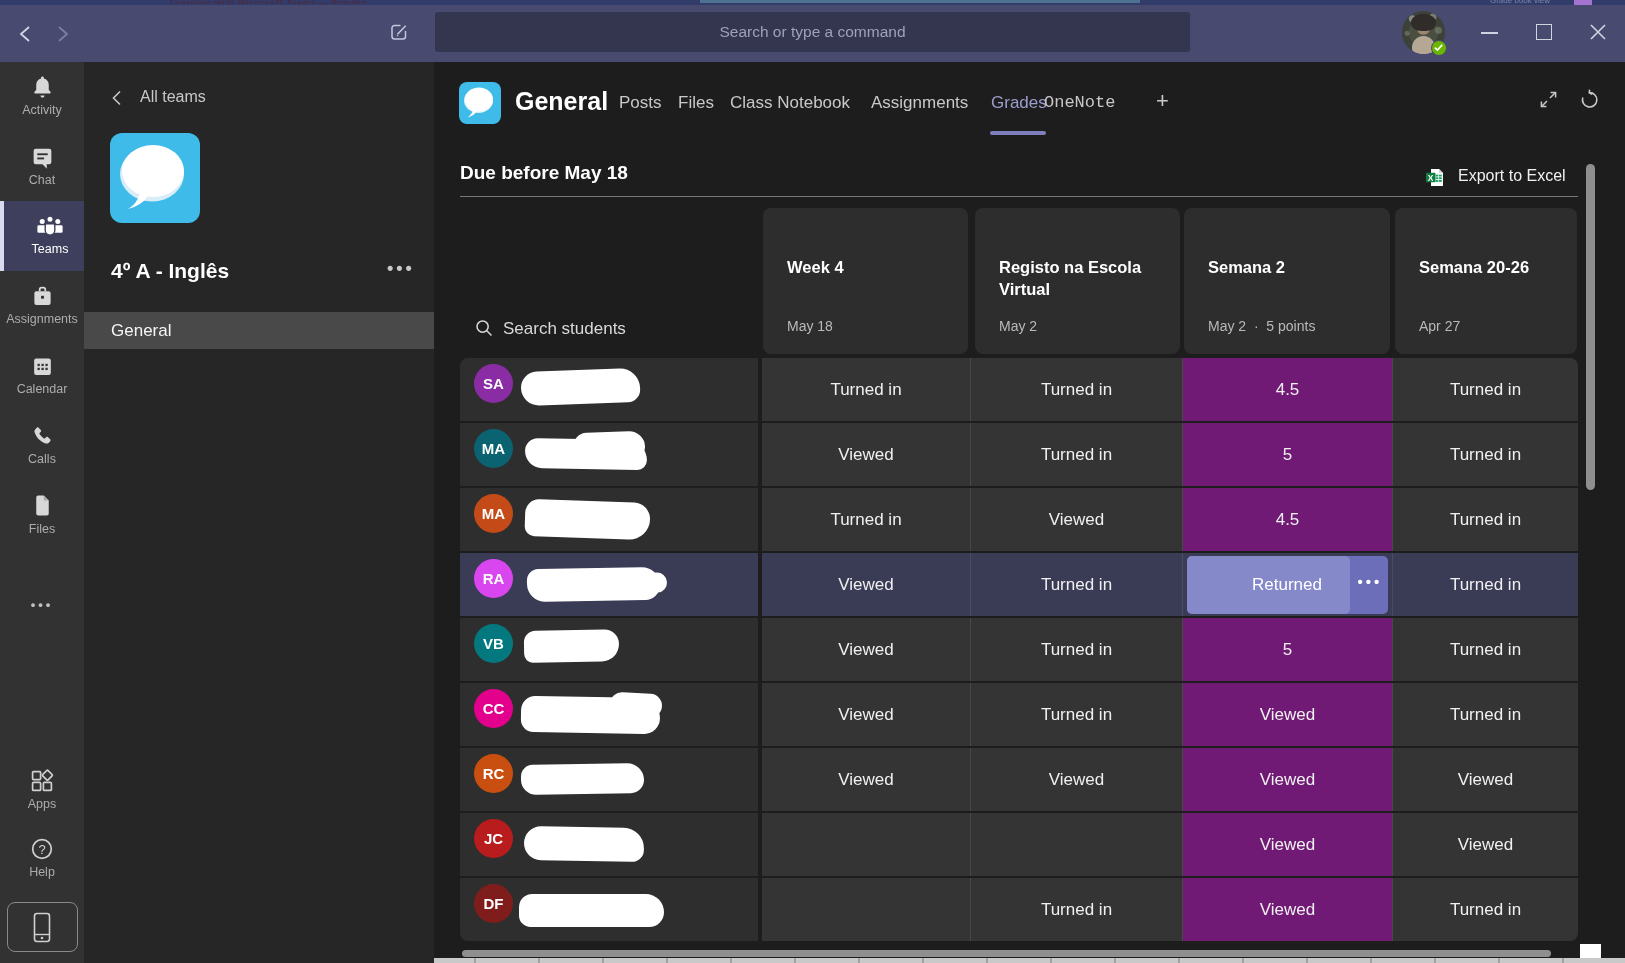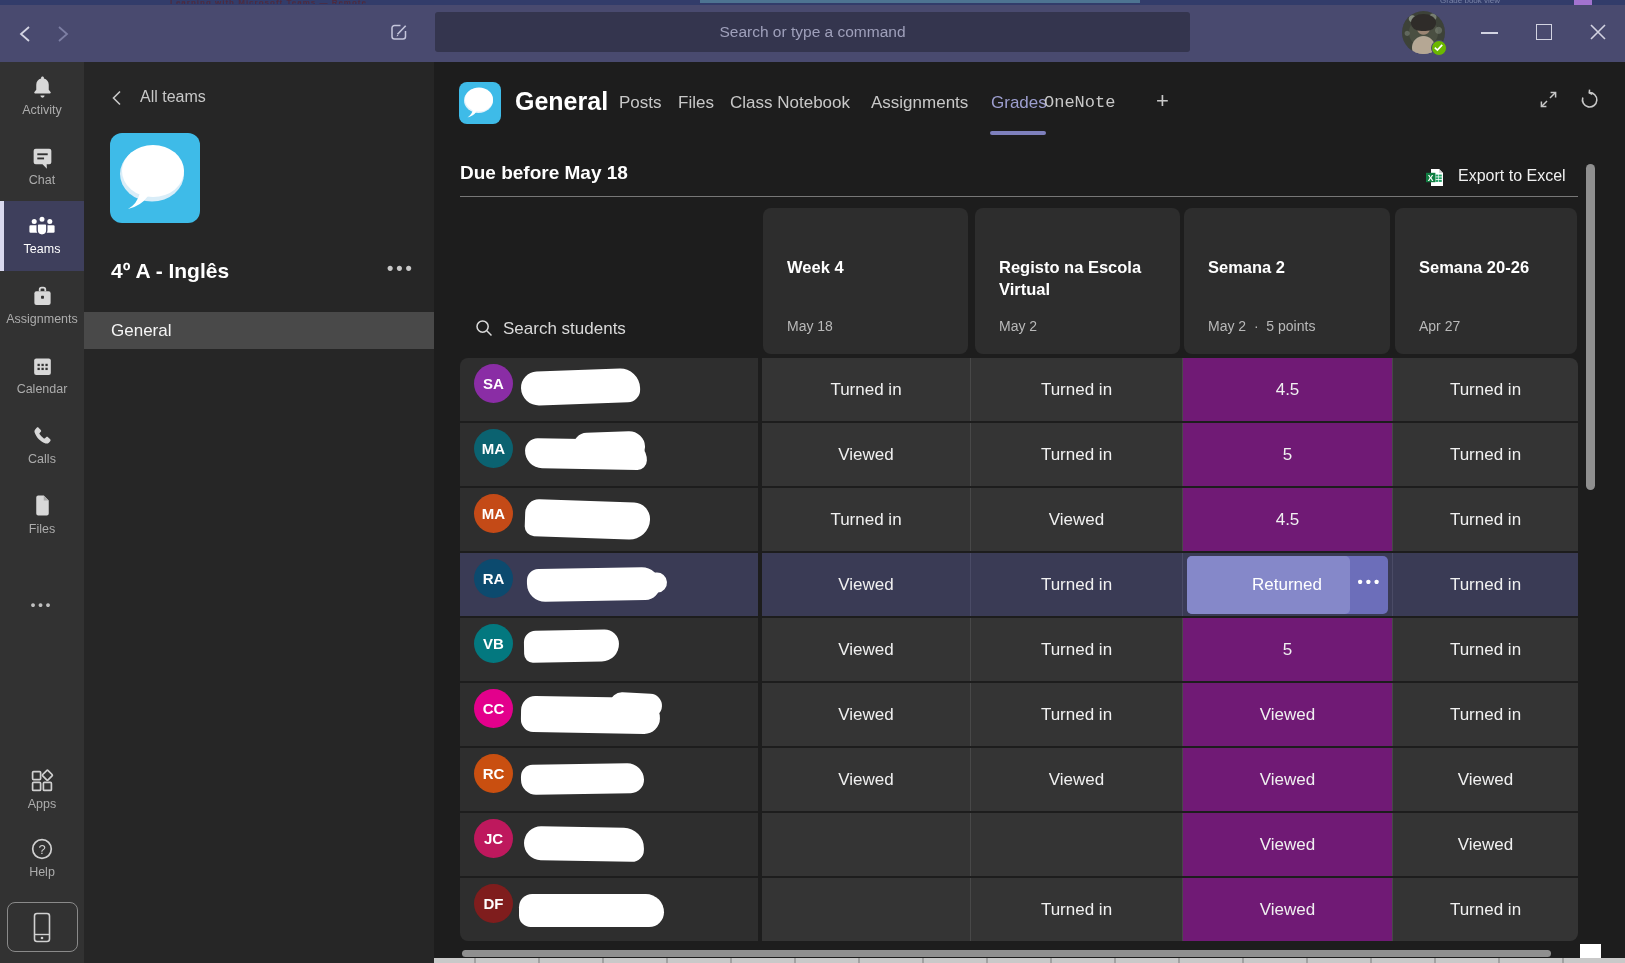--- a/index.html
+++ b/index.html
@@ -93,21 +93,21 @@
   #hscroll { position:absolute; left:28px; top:888px; width:1089px; height:7px; border-radius:4px; background:#8f8f8f; }
   #whitecorner { position:absolute; left:1146px; top:882px; width:21px; height:17px; background:#fff; }
   #bottomstrip { position:absolute; left:0px; top:896px; width:1191px; height:5px; background:repeating-linear-gradient(90deg,#c9c9c9 0 40px,#a2a2a2 40px 42px,#c9c9c9 42px 64px); }
 </style>
 </head>
 <body>
 <div id="app">
   <div id="topstrip" class="abs">
     <div class="abs" style="left:170px; top:0; width:390px; height:4px; color:#4e2a3e; font-size:8px; line-height:5px; overflow:hidden; letter-spacing:1px; font-weight:bold;">Learning with Microsoft Teams — Remote</div>
     <div class="abs" style="left:700px; top:0; width:440px; height:3px; background:#4d7391;"></div>
-    <div class="abs" style="left:1440px; top:0; width:110px; height:4px; color:#7a84a8; font-size:8px; line-height:2px; overflow:hidden;">Grade book view</div>
+    <div class="abs" style="left:1440px; top:0; width:110px; height:4px; color:#7a84a8; font-size:8px; line-height:2px; overflow:hidden;text-align:right;">Grade book view</div>
     <div class="abs" style="left:1574px; top:0; width:18px; height:5px; background:#a273cf;"></div>
   </div>
   <div id="titlebar" class="abs">
     <svg class="abs" style="left:18px; top:20px;" width="16" height="18" viewBox="0 0 16 18">
         <polyline points="11,2 3,9 11,16" fill="none" stroke="#d4d5e3" stroke-width="1.8"></polyline>
       </svg>
     <svg class="abs" style="left:54px; top:20px;" width="16" height="18" viewBox="0 0 16 18">
         <polyline points="5,2 13,9 5,16" fill="none" stroke="#7d7fa4" stroke-width="1.8"></polyline>
       </svg>
     <svg class="abs" style="left:388px; top:16px;" width="22" height="22" viewBox="0 0 22 22">
@@ -142,21 +142,21 @@
       <div class="lbl">Activity</div>
     </div>
     <div class="railitem" style="top:70px;">
       <svg width="25" height="25" viewBox="0 0 24 24" style="left:30px; top:13px;">
           <path fill="#d8d8d8" d="M5.5 3.5h13A2 2 0 0 1 20.5 5.5v11a2 2 0 0 1-2 2H16l.2 4.2-4.2-4.2H5.5a2 2 0 0 1-2-2v-11a2 2 0 0 1 2-2z"></path>
           <rect x="7" y="8" width="10" height="1.8" fill="#323232"></rect>
           <rect x="7" y="12" width="6.5" height="1.8" fill="#323232"></rect>
         </svg>
       <div class="lbl">Chat</div>
     </div>
-    <div class="railitem" style="top:139px; color:#fff;">
+    <div class="railitem" style="top:139px; color:#fff;margin-left:8px;">
       <svg width="26" height="26" viewBox="0 0 26 26" style="left:29px; top:12px;">
         <circle cx="5.2" cy="8.6" r="2.5" fill="#fff"></circle>
           <path d="M1.6 12.3h7.2a1.2 1.2 0 0 1 1.2 1.2v5a1.2 1.2 0 0 1-1.2 1.2H1.6a1.2 1.2 0 0 1-1.2-1.2v-5a1.2 1.2 0 0 1 1.2-1.2z" fill="#fff"></path>
         <circle cx="20.8" cy="8.6" r="2.5" fill="#fff"></circle>
           <path d="M17.2 12.3h7.2a1.2 1.2 0 0 1 1.2 1.2v5a1.2 1.2 0 0 1-1.2 1.2h-7.2a1.2 1.2 0 0 1-1.2-1.2v-5a1.2 1.2 0 0 1 1.2-1.2z" fill="#fff"></path>
         <circle cx="13" cy="6.2" r="3.2" fill="#fff" stroke="#3e3f5c" stroke-width="1.4"></circle>
         <path d="M8.2 12.4a1.6 1.6 0 0 1 1.6-1.6h6.4a1.6 1.6 0 0 1 1.6 1.6v4.9a4.8 4.8 0 0 1-9.6 0z" fill="#fff" stroke="#3e3f5c" stroke-width="1.4"></path>
       </svg>
       <div class="lbl" style="color:#fff;">Teams</div>
     </div>
@@ -329,21 +329,21 @@
           <div class="av" style="background:#c44a17;">MA</div>
         <div class="scrib" style="left:65px; top:13px; width:125px; height:37px; border-radius:20px 24px 30px 14px; transform:rotate(2deg);"></div>
         </div>
       <div class="cell c1">Turned in</div>
         <div class="cell c2">Viewed</div>
       <div class="cell c3">4.5</div>
         <div class="cell c4">Turned in</div>
     </div>
     <div class="row selrow" style="top:491px;">
       <div class="namecell">
-          <div class="av" style="background:#0c4a6e;">RA</div>
+          <div class="av" style="background:#d946ef;">RA</div>
         <div class="scrib" style="left:67px; top:15px; width:133px; height:33px; border-radius:14px 22px 18px 22px; transform:rotate(-1deg);"></div>
         <div class="scrib" style="left:175px; top:20px; width:32px; height:20px; border-radius:10px; transform:rotate(-4deg);"></div>
         </div>
       <div class="cell c1">Viewed</div>
         <div class="cell c2">Turned in</div>
       <div class="cell c3" style="background:#3a3b55;"></div>
         <div class="cell c4">Turned in</div>
       <div id="retcell"></div>
         <div id="retbtn"></div>
         <div id="rettxt">Returned</div>
@@ -375,21 +375,21 @@
           <div class="av" style="background:#c94f10;">RC</div>
         <div class="scrib" style="left:61px; top:16px; width:123px; height:30px; border-radius:14px 20px 16px 18px; transform:rotate(-1deg);"></div>
         </div>
       <div class="cell c1">Viewed</div>
         <div class="cell c2">Viewed</div>
       <div class="cell c3">Viewed</div>
         <div class="cell c4">Viewed</div>
     </div>
     <div class="row" style="top:751px;">
       <div class="namecell">
-          <div class="av" style="background:#be185d;">JC</div>
+          <div class="av" style="background:#b91c1c;">JC</div>
         <div class="scrib" style="left:64px; top:14px; width:120px; height:34px; border-radius:20px 24px 14px 20px; transform:rotate(1deg);"></div>
         </div>
       <div class="cell c1"></div>
         <div class="cell c2"></div>
       <div class="cell c3">Viewed</div>
         <div class="cell c4">Viewed</div>
     </div>
     <div class="row" style="top:816px;">
       <div class="namecell" style="border-radius:0 0 0 8px;">
           <div class="av" style="background:#7f1d1d;">DF</div>

